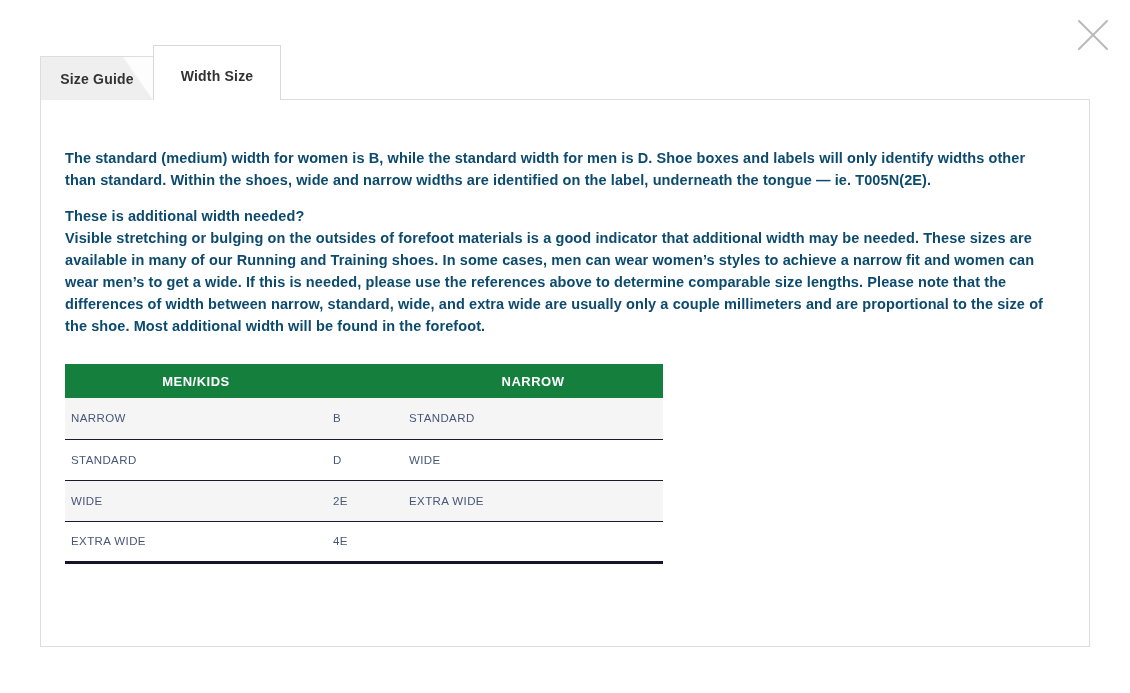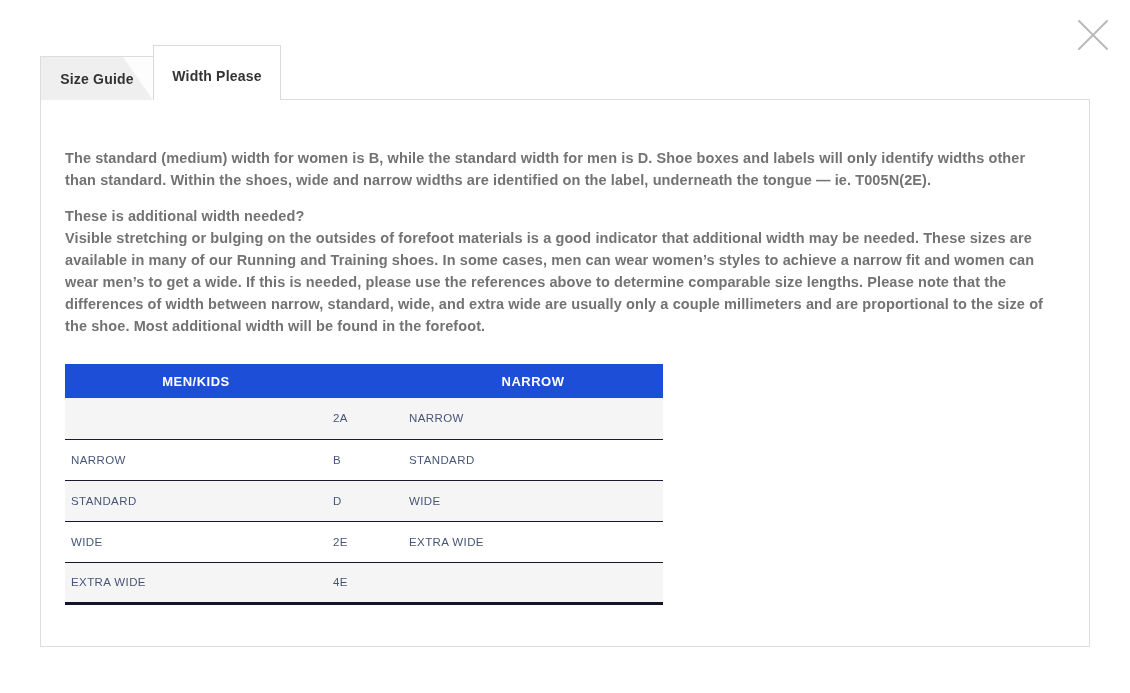--- a/index.html
+++ b/index.html
@@ -64,36 +64,36 @@
     position: absolute; left: 40px; top: 99px;
     width: 1050px; height: 548px;
     background: #ffffff;
     border: 1px solid #dddddd;
     padding: 47px 44px 0 24px;
     z-index: 1;
   }
   .body-text {
     font-size: 14.5px; line-height: 22px;
     font-weight: 600;
-    color: #737373;
+    color: #0c4a6e;
     letter-spacing: 0.1px;
     margin: 0;
     max-width: 982px;
   }
   .para-gap { margin-bottom: 14px; }
 
   
   .width-table {
     margin-top: 27px;
     border-collapse: collapse;
     width: 598px;
     table-layout: fixed;
   }
   .width-table th {
-    background: #1d4ed8;
+    background: #15803d;
     color: #ffffff;
     font-size: 13px; font-weight: bold;
     letter-spacing: 0.5px;
     text-align: center;
     height: 34px;
     padding: 0;
   }
   .width-table td {
     height: 41px;
     font-size: 11.5px;
@@ -115,21 +115,21 @@
     <line x1="5" y1="5" x2="33" y2="33" stroke="#b9b9b9" stroke-width="2" stroke-linecap="round"></line>
     <line x1="33" y1="5" x2="5" y2="33" stroke="#b9b9b9" stroke-width="2" stroke-linecap="round"></line>
   </svg>
 </button>
 
 <div class="tabs">
   <div class="tab tab-inactive">
     <span>Size Guide</span>
   </div>
   <div class="tab tab-active">
-    <span>Width Please</span>
+    <span>Width Size</span>
   </div>
 </div>
 
 <div class="panel">
 
   <p class="body-text para-gap">The standard (medium) width for women is B, while the standard width for men is D. Shoe boxes and labels will only identify widths other than standard. Within the shoes, wide and narrow widths are identified on the label, underneath the tongue — ie. T005N(2E).</p>
 
   <div>
     <div class="body-text">These is additional width needed?</div>
     <p class="body-text">Visible stretching or bulging on the outsides of forefoot materials is a good indicator that additional width may be needed. These sizes are available in many of our Running and Training shoes. In some cases, men can wear women’s styles to achieve a narrow fit and women can wear men’s to get a wide. If this is needed, please use the references above to determine comparable size lengths. Please note that the differences of width between narrow, standard, wide, and extra wide are usually only a couple millimeters and are proportional to the size of the shoe. Most additional width will be found in the forefoot.</p>
@@ -143,25 +143,20 @@
     </colgroup>
     <thead>
       <tr>
         <th>MEN/KIDS</th>
         <th></th>
         <th>NARROW</th>
       </tr>
     </thead>
     <tbody>
       <tr>
-        <td></td>
-        <td>2A</td>
-        <td>NARROW</td>
-      </tr>
-      <tr>
         <td>NARROW</td>
         <td>B</td>
         <td>STANDARD</td>
       </tr>
       <tr>
         <td>STANDARD</td>
         <td>D</td>
         <td>WIDE</td>
       </tr>
       <tr>

